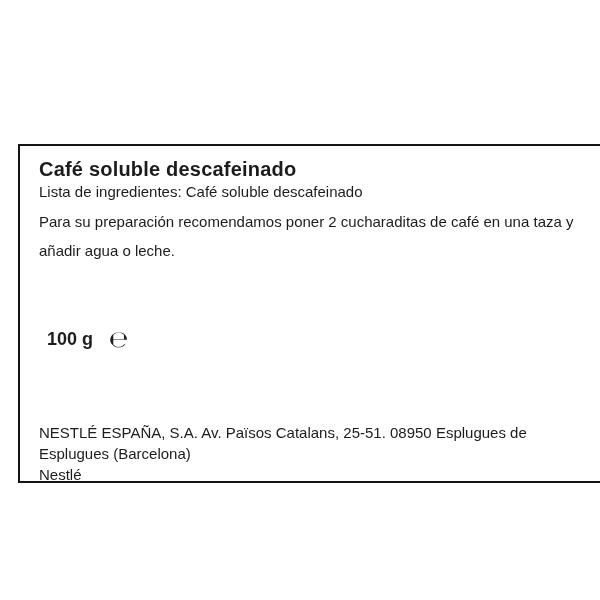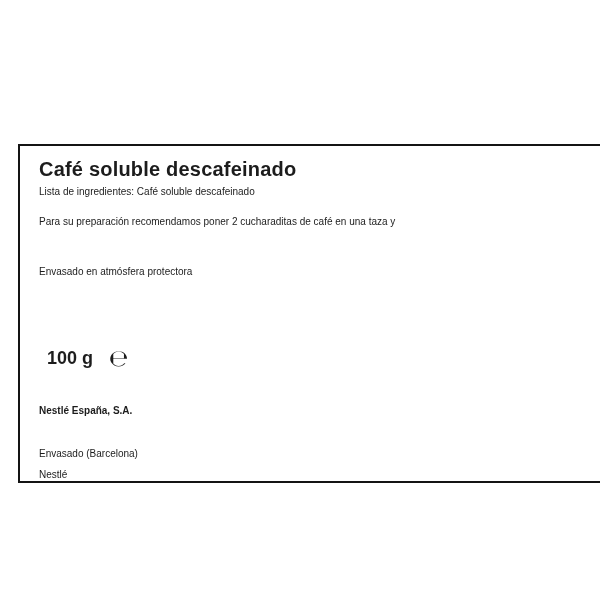--- a/index.html
+++ b/index.html
@@ -23,38 +23,38 @@
     top: 128px;
     width: 595px;
     height: 339px;
     border: 2px solid #141414;
     background: #ffffff;
   }
   .line {
     position: absolute;
     left: 11px;
     white-space: nowrap;
-    font-size: 10px;
+    font-size: 15px;
     line-height: 21px;
     color: #1c1c1c;
   }
   .title {
     top: 2px;
     font-size: 20px;
     line-height: 26px;
     font-weight: bold;
     letter-spacing: 0.2px;
   }
   .ingredients { top: 27px; }
   .prep1 { top: 57px; }
   .prep2 { top: 86px; }
   .packaging { top: 107px; }
   .storage { top: 146px; }
   .netweight {
-    top: 192px;
+    top: 173px;
     font-size: 18px;
     line-height: 24px;
     font-weight: bold;
     text-align: center;
   }
   .estimated {
     font-family: "DejaVu Sans", "Liberation Sans", sans-serif;
     font-weight: normal;
     font-size: 23px;
     line-height: 24px;
@@ -71,29 +71,29 @@
 
 <div class="page">
   <div class="label-box">
 
     <div class="line title">Café soluble descafeinado</div>
 
     <div class="line ingredients">Lista de ingredientes: Café soluble descafeinado</div>
 
     <div class="line prep1">Para su preparación recomendamos poner 2 cucharaditas de café en una taza y</div>
 
+    <div class="line prep2">añadir agua o leche.</div>
 
-    <div class="line packaging">Envasado en atmósfera protectora</div>
 
 
     <div class="line netweight">
       <span>100 g</span><span class="estimated">℮</span>
     </div>
 
-    <div class="line company">Nestlé España, S.A.</div>
 
+    <div class="line addr1">NESTLÉ ESPAÑA, S.A. Av. Països Catalans, 25-51. 08950 Esplugues de</div>
 
-    <div class="line addr2">Envasado (Barcelona)</div>
+    <div class="line addr2">Esplugues (Barcelona)</div>
 
     <div class="line country">Nestlé</div>
 
   </div>
 </div>
 
 </body></html>

